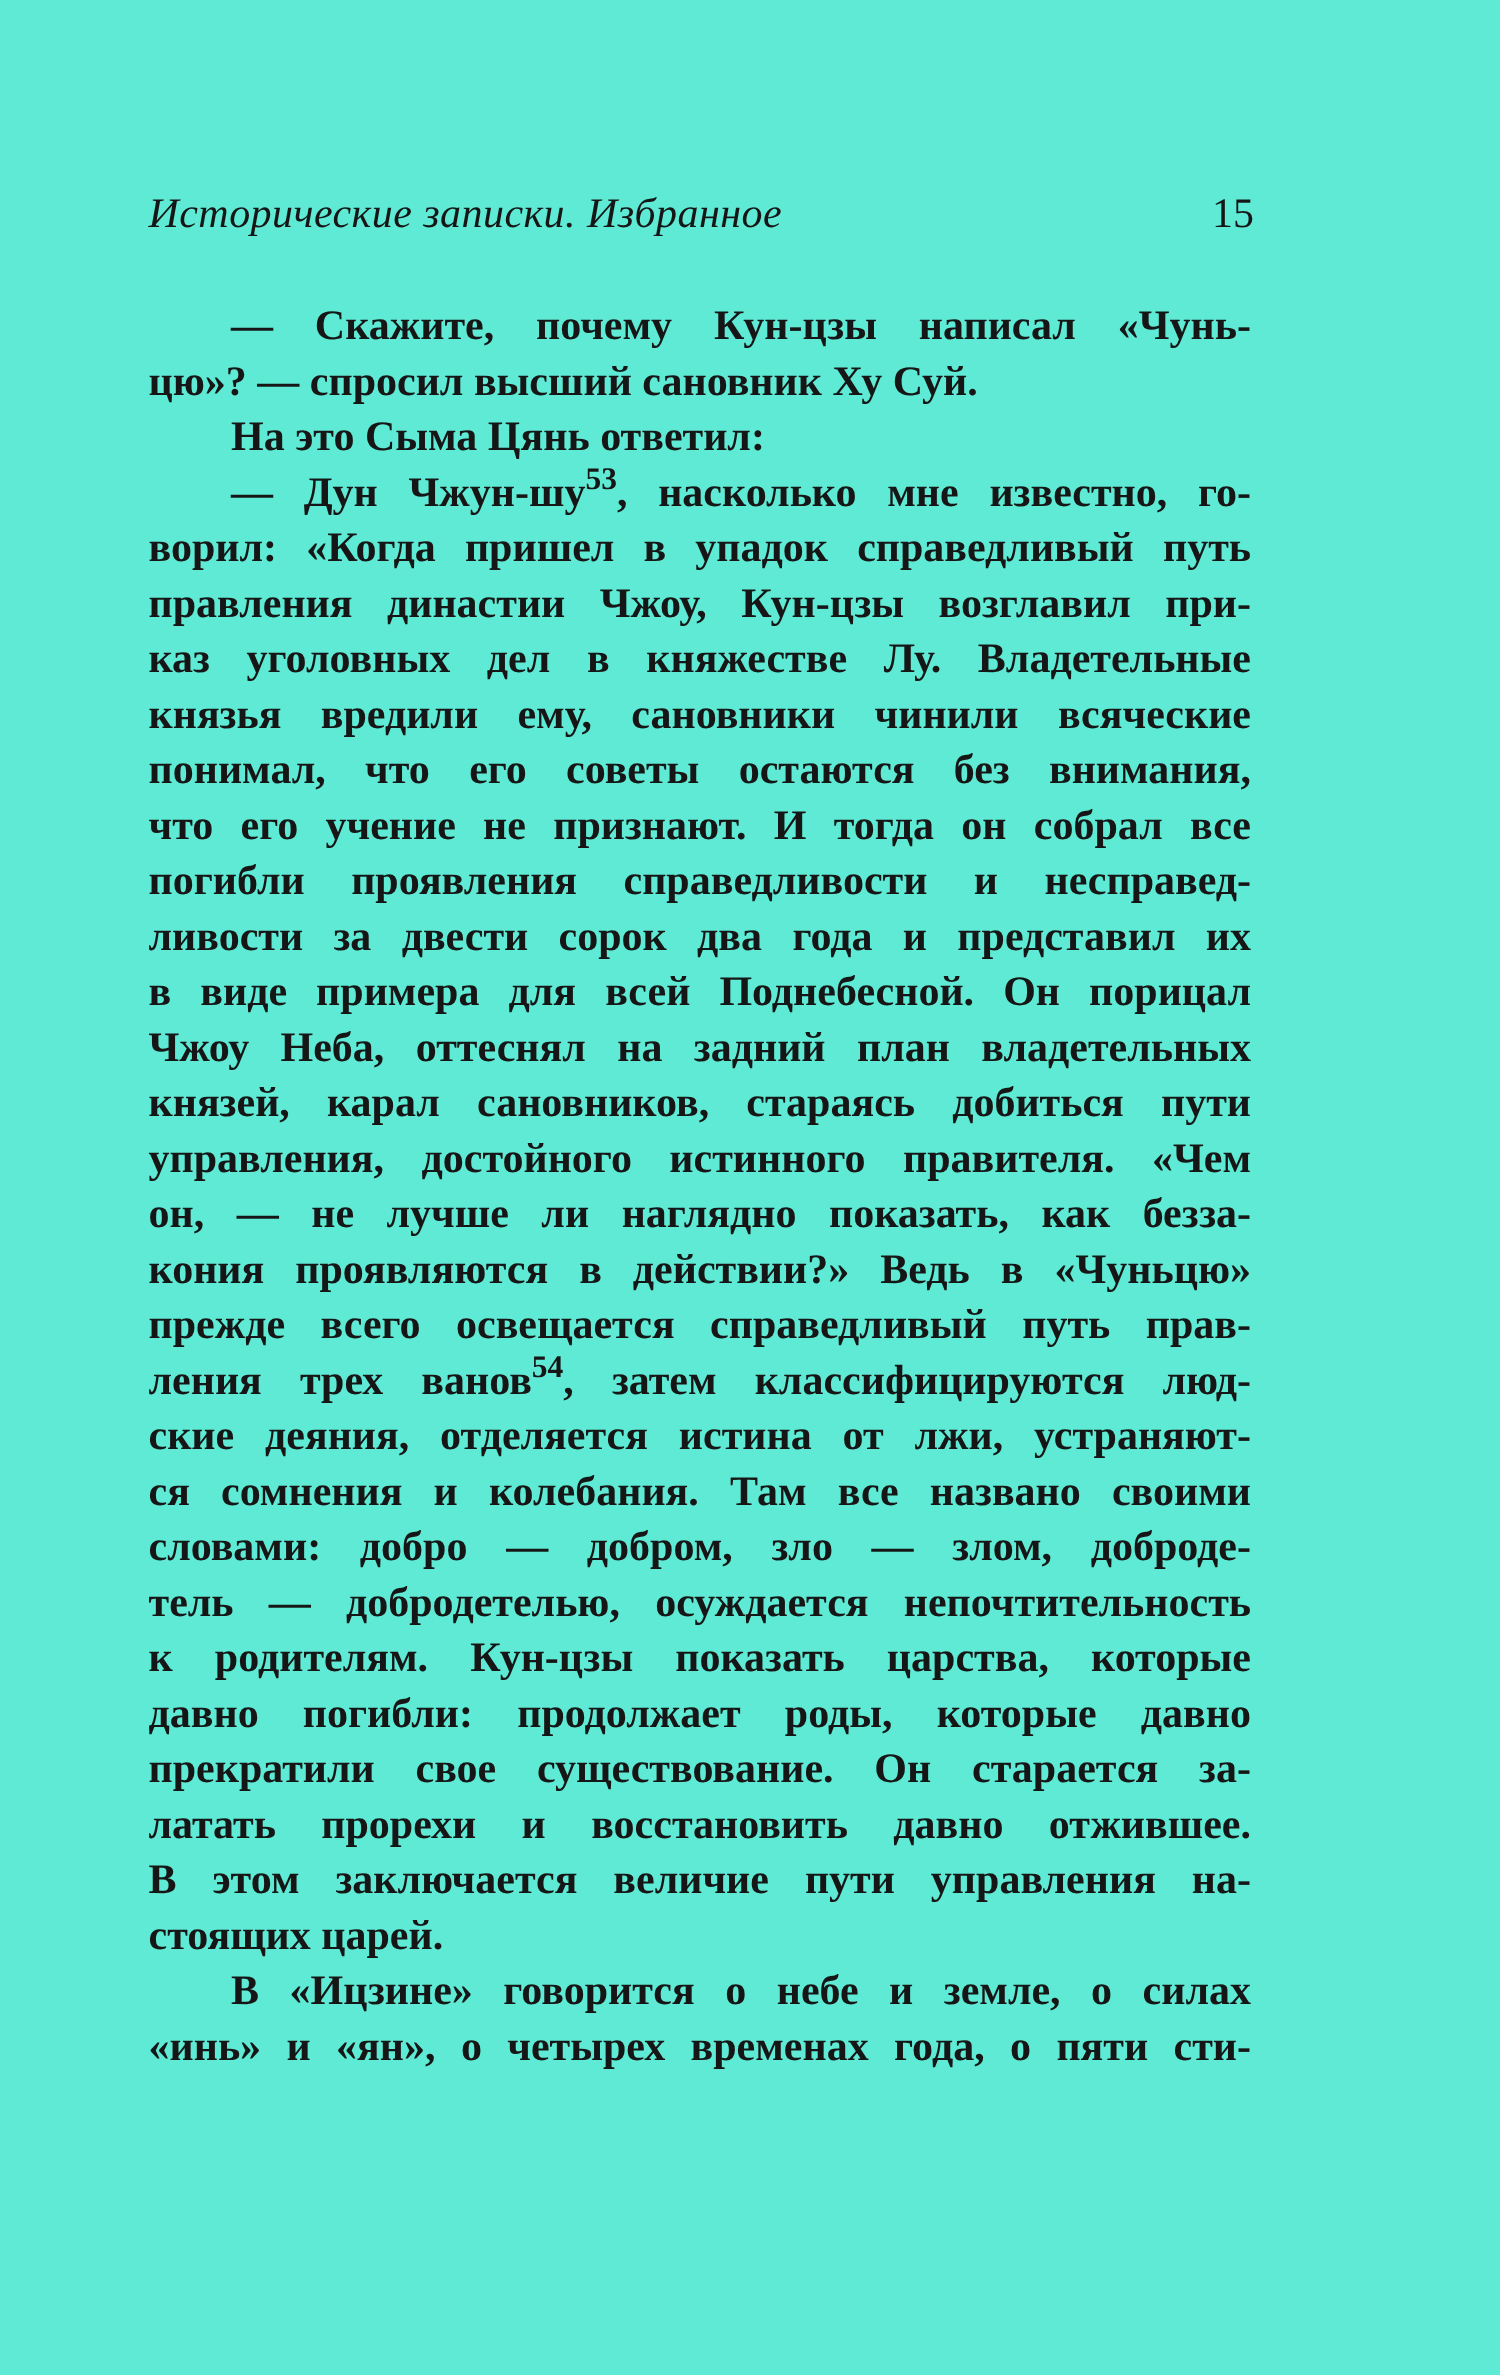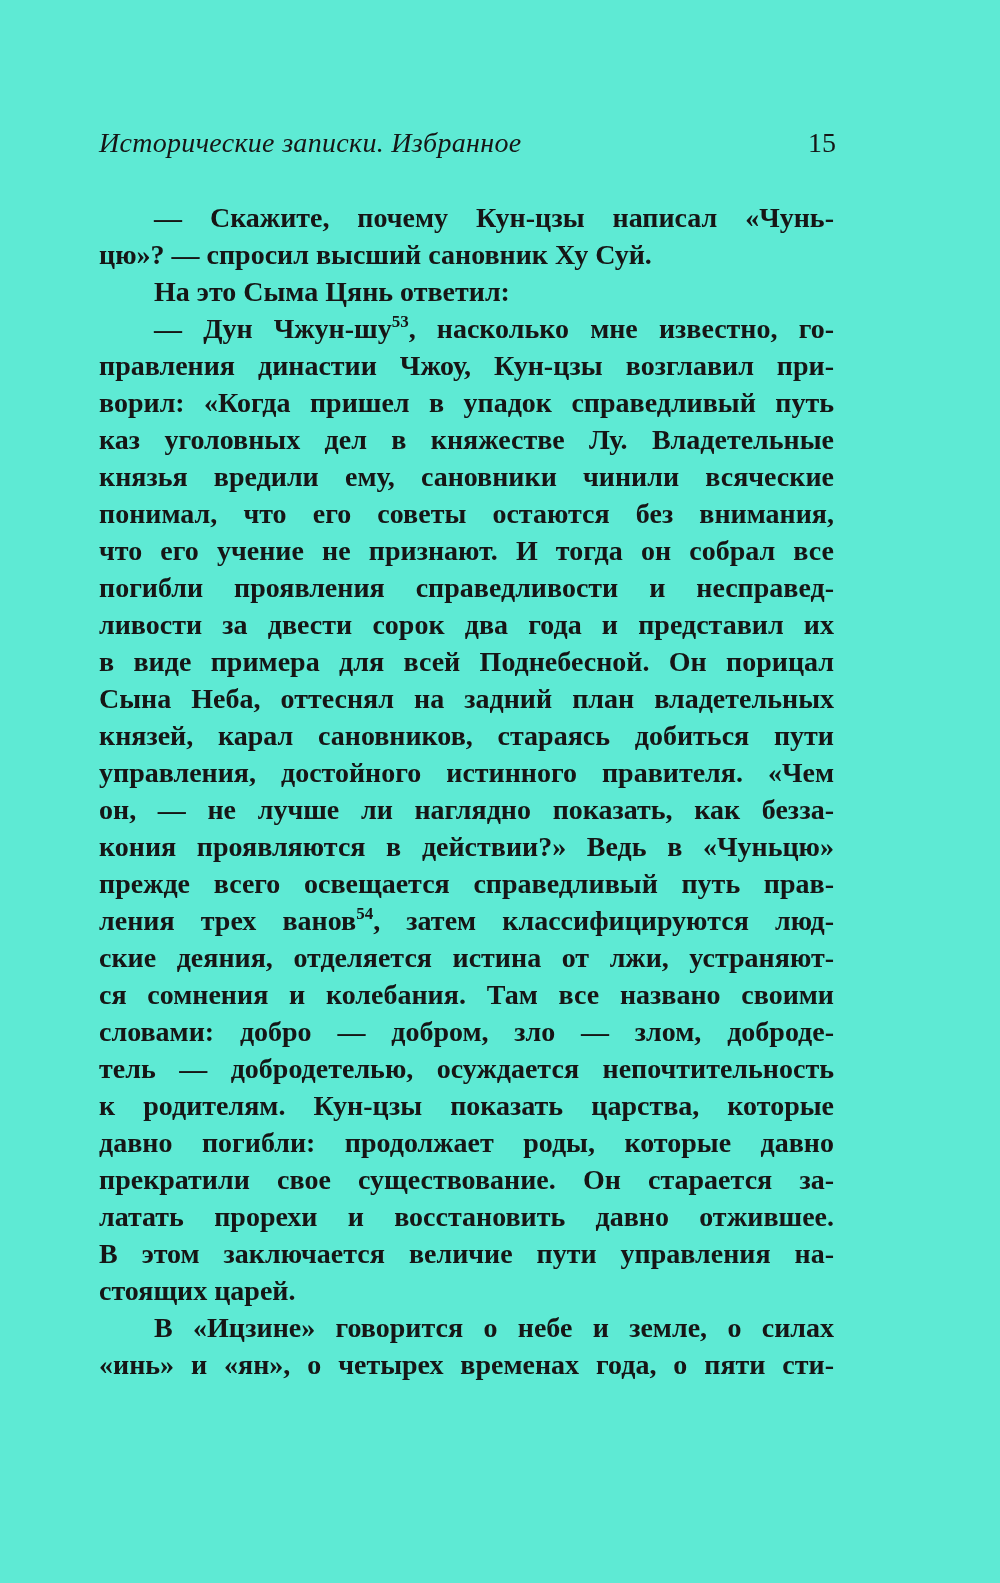--- a/index.html
+++ b/index.html
@@ -49,21 +49,21 @@
     text-align: left;
   }
   .line.justify {
     text-align: justify;
     text-align-last: justify;
   }
   .line.indent {
     text-indent: 55px;
   }
   sup.fnref {
-    font-size: 17px;
+    font-size: 21px;
     line-height: 0;
     position: relative;
     top: -1px;
     vertical-align: super;
   }
 </style>
 </head>
 <body>
 
 <div class="page" style="background: #5eead4; color: rgb(22, 22, 22);">
@@ -74,30 +74,30 @@
   <div class="page-body">
       <div class="paragraph">
         <div class="line justify indent">— Скажите, почему Кун-цзы написал «Чунь-</div>
         <div class="line">цю»? — спросил высший сановник Ху Суй.</div>
       </div>
       <div class="paragraph">
         <div class="line indent">На это Сыма Цянь ответил:</div>
       </div>
       <div class="paragraph">
         <div class="line justify indent">— Дун Чжун-шу<sup class="fnref">53</sup>, насколько мне известно, го-</div>
+        <div class="line justify">ворил: «Когда пришел в упадок справедливый путь</div>
         <div class="line justify">правления династии Чжоу, Кун-цзы возглавил при-</div>
-        <div class="line justify">ворил: «Когда пришел в упадок справедливый путь</div>
         <div class="line justify">каз уголовных дел в княжестве Лу. Владетельные</div>
         <div class="line justify">князья вредили ему, сановники чинили всяческие</div>
         <div class="line justify">понимал, что его советы остаются без внимания,</div>
         <div class="line justify">что его учение не признают. И тогда он собрал все</div>
         <div class="line justify">погибли проявления справедливости и несправед-</div>
         <div class="line justify">ливости за двести сорок два года и представил их</div>
         <div class="line justify">в виде примера для всей Поднебесной. Он порицал</div>
-        <div class="line justify">Сына Неба, оттеснял на задний план владетельных</div>
+        <div class="line justify">Чжоу Неба, оттеснял на задний план владетельных</div>
         <div class="line justify">князей, карал сановников, стараясь добиться пути</div>
         <div class="line justify">управления, достойного истинного правителя. «Чем</div>
         <div class="line justify">он, — не лучше ли наглядно показать, как безза-</div>
         <div class="line justify">кония проявляются в действии?» Ведь в «Чуньцю»</div>
         <div class="line justify">прежде всего освещается справедливый путь прав-</div>
         <div class="line justify">ления трех ванов<sup class="fnref">54</sup>, затем классифицируются люд-</div>
         <div class="line justify">ские деяния, отделяется истина от лжи, устраняют-</div>
         <div class="line justify">ся сомнения и колебания. Там все названо своими</div>
         <div class="line justify">словами: добро — добром, зло — злом, доброде-</div>
         <div class="line justify">тель — добродетелью, осуждается непочтительность</div>

